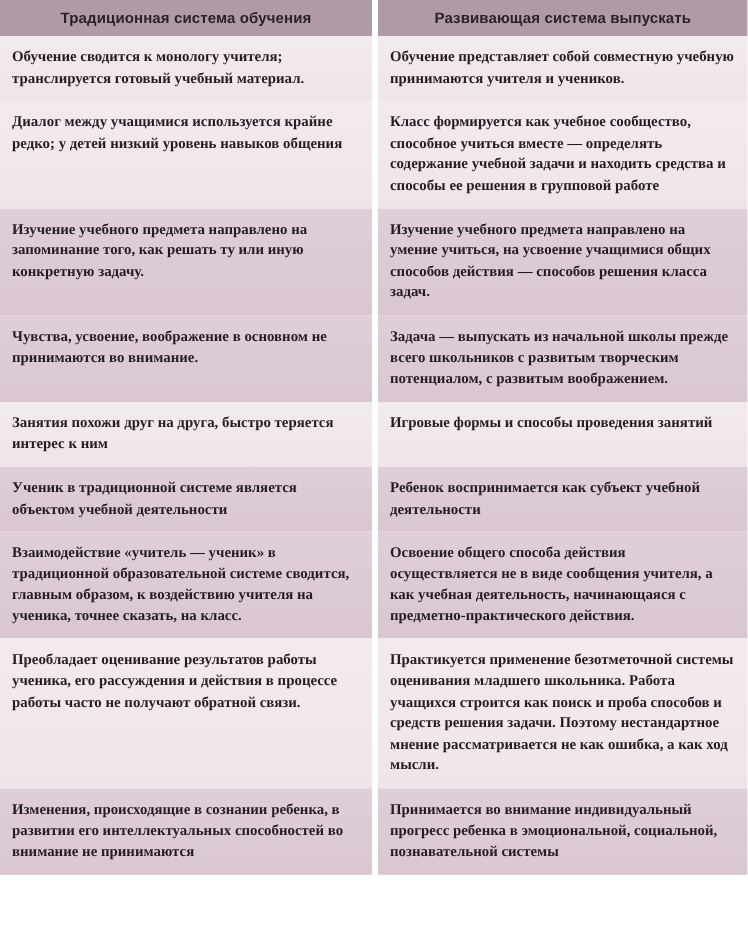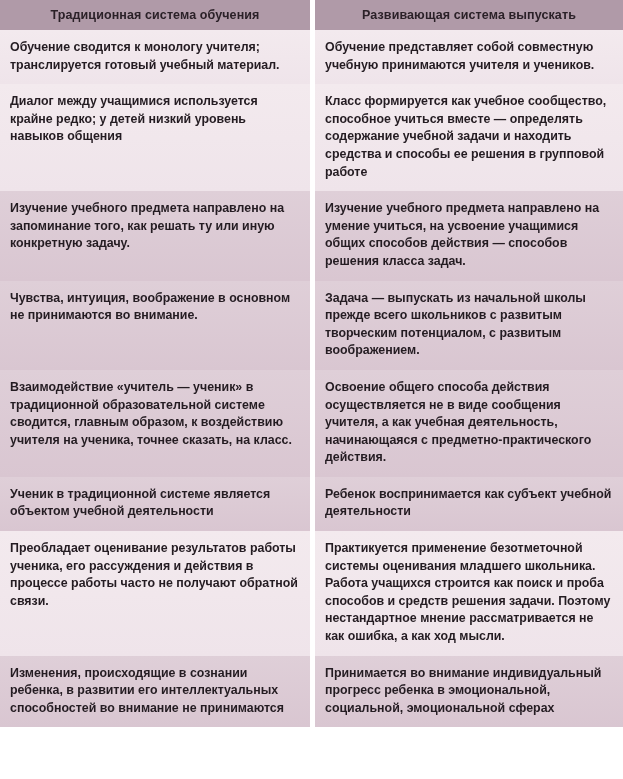--- a/index.html
+++ b/index.html
@@ -57,20 +57,21 @@
 
   
   .cell {
     vertical-align: top;
     padding: 9px 10px 10px 10px;
     font-size: 12.4px;
     line-height: 17.6px;
     color: #241c22;
     font-weight: bold;
     box-sizing: border-box;
+    font-family: Liberation Serif, serif;
   }
   .cell p {
     margin: 0;
   }
 
   
   .band-a .cell { background: #f1e7ec; }
   .band-b .cell { background: #dccbd5; margin-left: 33px; }
 
   
@@ -119,58 +120,67 @@
           <td class="cell">
             <p>Изучение учебного предмета направлено на запоминание того, как решать ту или иную конкретную задачу.</p>
           </td>
           <td class="gap-cell"></td>
           <td class="cell">
             <p>Изучение учебного предмета направлено на умение учиться, на усвоение учащимися общих способов действия — способов решения класса задач.</p>
           </td>
         </tr>
         <tr class="band-b">
           <td class="cell">
-            <p>Чувства, интуиция, воображение в основном не принимаются во внимание.</p>
+            <p>Чувства, усвоение, воображение в основном не принимаются во внимание.</p>
           </td>
           <td class="gap-cell"></td>
           <td class="cell">
             <p>Задача — выпускать из начальной школы прежде всего школьников с развитым творческим потенциалом, с развитым воображением.</p>
+          </td>
+        </tr>
+        <tr class="band-a">
+          <td class="cell">
+            <p>Занятия похожи друг на друга, быстро теряется интерес к ним</p>
+          </td>
+          <td class="gap-cell"></td>
+          <td class="cell">
+            <p>Игровые формы и способы проведения занятий</p>
+          </td>
+        </tr>
+        <tr class="band-b">
+          <td class="cell">
+            <p>Ученик в традиционной системе является <span class="bold-hl">объектом</span> учебной деятельности</p>
+          </td>
+          <td class="gap-cell"></td>
+          <td class="cell">
+            <p>Ребенок воспринимается как <span class="bold-hl">субъект</span> учебной деятельности</p>
           </td>
         </tr>
         <tr class="band-b">
           <td class="cell">
             <p>Взаимодействие «учитель — ученик» в традиционной образовательной системе сводится, главным образом, к воздействию учителя на ученика, точнее сказать, на класс.</p>
           </td>
           <td class="gap-cell"></td>
           <td class="cell">
             <p>Освоение общего способа действия осуществляется не в виде сообщения учителя, а как учебная деятельность, начинающаяся с предметно-практического действия.</p>
-          </td>
-        </tr>
-        <tr class="band-b">
-          <td class="cell">
-            <p>Ученик в традиционной системе является <span class="bold-hl">объектом</span> учебной деятельности</p>
-          </td>
-          <td class="gap-cell"></td>
-          <td class="cell">
-            <p>Ребенок воспринимается как <span class="bold-hl">субъект</span> учебной деятельности</p>
           </td>
         </tr>
         <tr class="band-a">
           <td class="cell">
             <p>Преобладает оценивание результатов работы ученика, его рассуждения и действия в процессе работы часто не получают обратной связи.</p>
           </td>
           <td class="gap-cell"></td>
           <td class="cell">
             <p>Практикуется применение безотметочной системы оценивания младшего школьника. Работа учащихся строится как поиск и проба способов и средств решения задачи. Поэтому нестандартное мнение рассматривается не как ошибка, а как ход мысли.</p>
           </td>
         </tr>
         <tr class="band-b">
           <td class="cell">
             <p>Изменения, происходящие в сознании ребенка, в развитии его интеллектуальных способностей во внимание не принимаются</p>
           </td>
           <td class="gap-cell"></td>
           <td class="cell">
-            <p>Принимается во внимание индивидуальный прогресс ребенка в эмоциональной, социальной, эмоциональной сферах</p>
+            <p>Принимается во внимание индивидуальный прогресс ребенка в эмоциональной, социальной, познавательной системы</p>
           </td>
         </tr>
       </tbody>
   </table>
 </div>
 
 </body></html>

